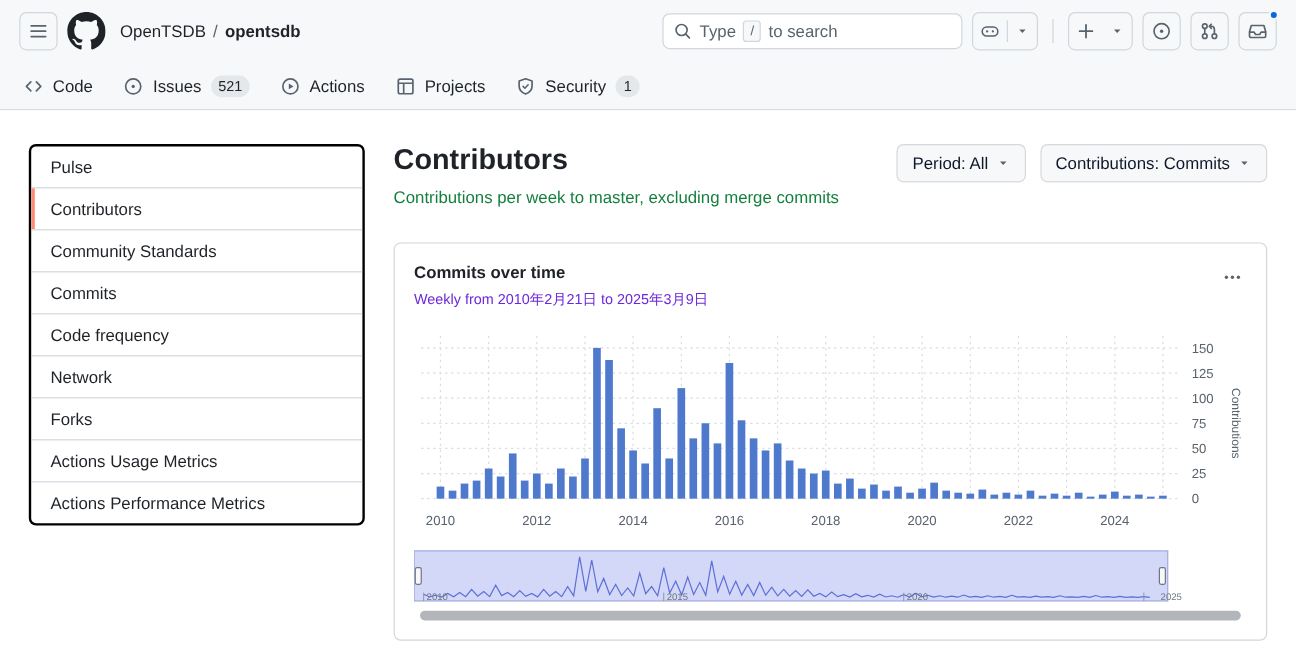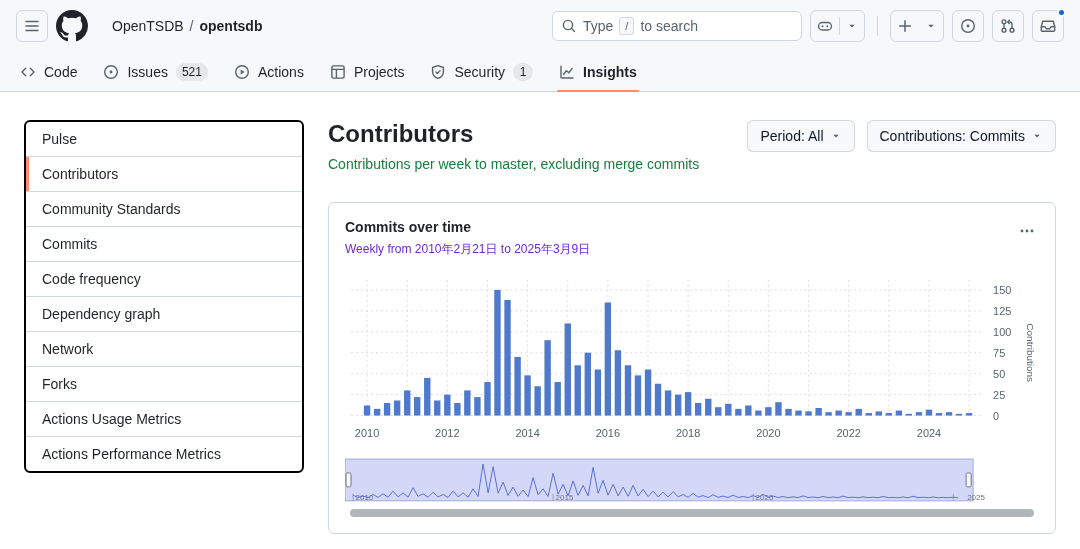--- a/index.html
+++ b/index.html
@@ -8,21 +8,21 @@
   a { text-decoration:none; color:inherit; cursor:pointer; }
   button { font-family:inherit; cursor:pointer; }
 
   
   .topbar { height:52px; background:#f6f8fa; display:flex; align-items:center;
     gap:8px; padding:0 16px; }
   .icon-btn { width:32px; height:32px; border:1px solid #d0d7de; border-radius:6px;
     background:transparent; display:flex; align-items:center; justify-content:center;
     color:#59636e; position:relative; }
   .octocat { width:32px; height:32px; display:flex; align-items:center; justify-content:center; color:#1f2328; }
-  .crumbs { display:flex; align-items:center; gap:6px; font-size:14px; margin-left:16px; }
+  .crumbs { display:flex; align-items:center; gap:6px; font-size:14px; margin-left:4px; }
   .crumbs .sep { color:#59636e; }
   .crumbs .repo { font-weight:600; }
   .spacer { flex:1; }
   .searchbox { width:250px; height:30px; border:1px solid #d0d7de; border-radius:6px;
     background:#fff; display:flex; align-items:center; gap:6px; padding:0 8px;
     color:#59636e; font-size:14px; cursor:text; }
   .searchbox kbd { border:1px solid #d0d7de; border-radius:3px; padding:0 5px;
     font-size:11px; line-height:16px; font-family:inherit; background:#f6f8fa; color:#59636e; }
   .split-btn { height:32px; border:1px solid #d0d7de; border-radius:6px; background:transparent;
     display:flex; align-items:center; color:#59636e; }
@@ -196,38 +196,30 @@
       <span>Projects</span>
     </a>
     <a class="tab">
       <svg class="oct" width="16" height="16" viewBox="0 0 16 16">
           <path d="M8 1.6 2.6 3.5v4.2c0 3.3 2.2 5.6 5.4 6.7 3.2-1.1 5.4-3.4 5.4-6.7V3.5Z" fill="none" stroke="currentColor" stroke-width="1.4" stroke-linejoin="round"></path>
           <path d="m5.9 8 1.5 1.5 2.7-2.9" fill="none" stroke="currentColor" stroke-width="1.3" stroke-linecap="round" stroke-linejoin="round"></path>
         </svg>
       <span>Security</span>
       <span class="counter">1</span>
     </a>
-    <a class="tab active">
-      <svg class="oct" width="16" height="16" viewBox="0 0 16 16">
-          <path d="M2 2.2v11.1c0 .4.3.7.7.7H14" stroke="currentColor" stroke-width="1.4" fill="none" stroke-linecap="round"></path>
-          <path d="m4.6 10.2 2.8-3.4 2.4 1.9 3.4-4.3" fill="none" stroke="currentColor" stroke-width="1.4" stroke-linejoin="round" stroke-linecap="round"></path>
-        </svg>
-      <span>Insights</span>
-    </a>
   </nav>
 
   <div class="content">
 
     <aside class="sidebar">
       <a class="side-item">Pulse</a>
       <a class="side-item active">Contributors</a>
       <a class="side-item">Community Standards</a>
       <a class="side-item">Commits</a>
       <a class="side-item">Code frequency</a>
-      <a class="side-item">Dependency graph</a>
       <a class="side-item">Network</a>
       <a class="side-item">Forks</a>
       <a class="side-item">Actions Usage Metrics</a>
       <a class="side-item">Actions Performance Metrics</a>
     </aside>
 
     <main>
       <div class="main-head">
         <div>
           <h1>Contributors</h1>

